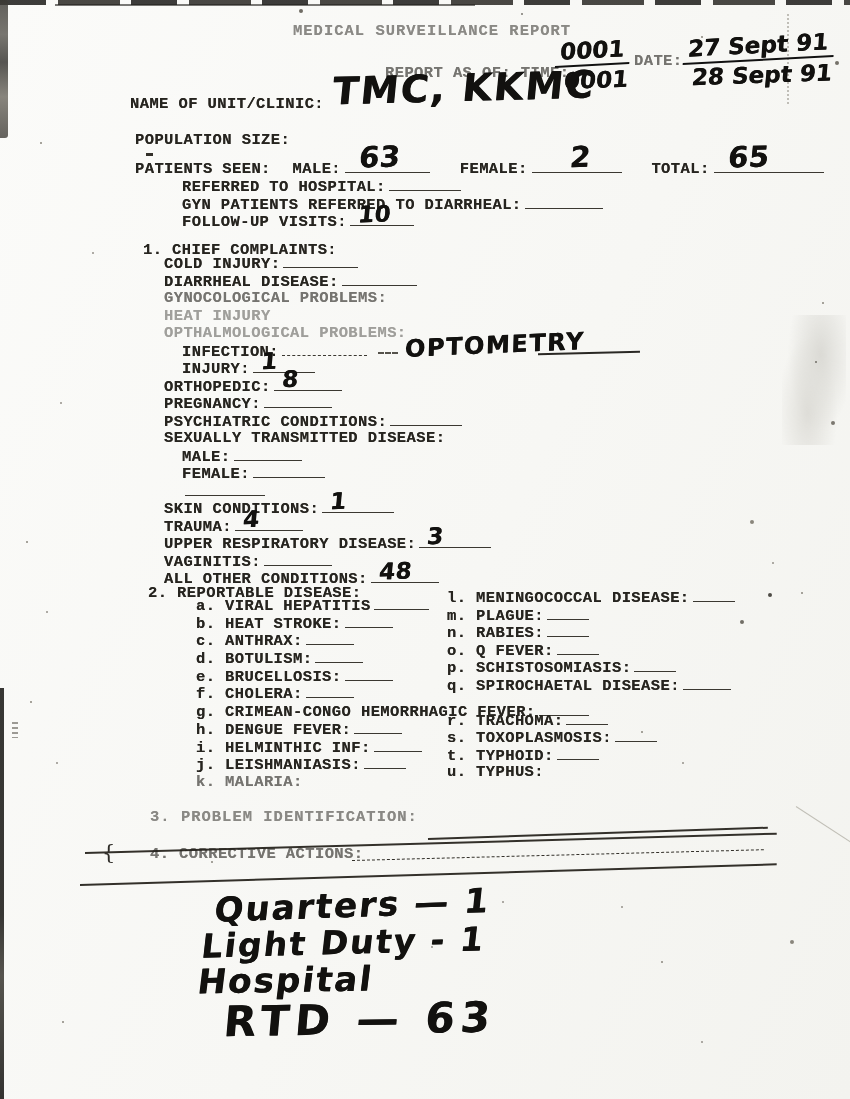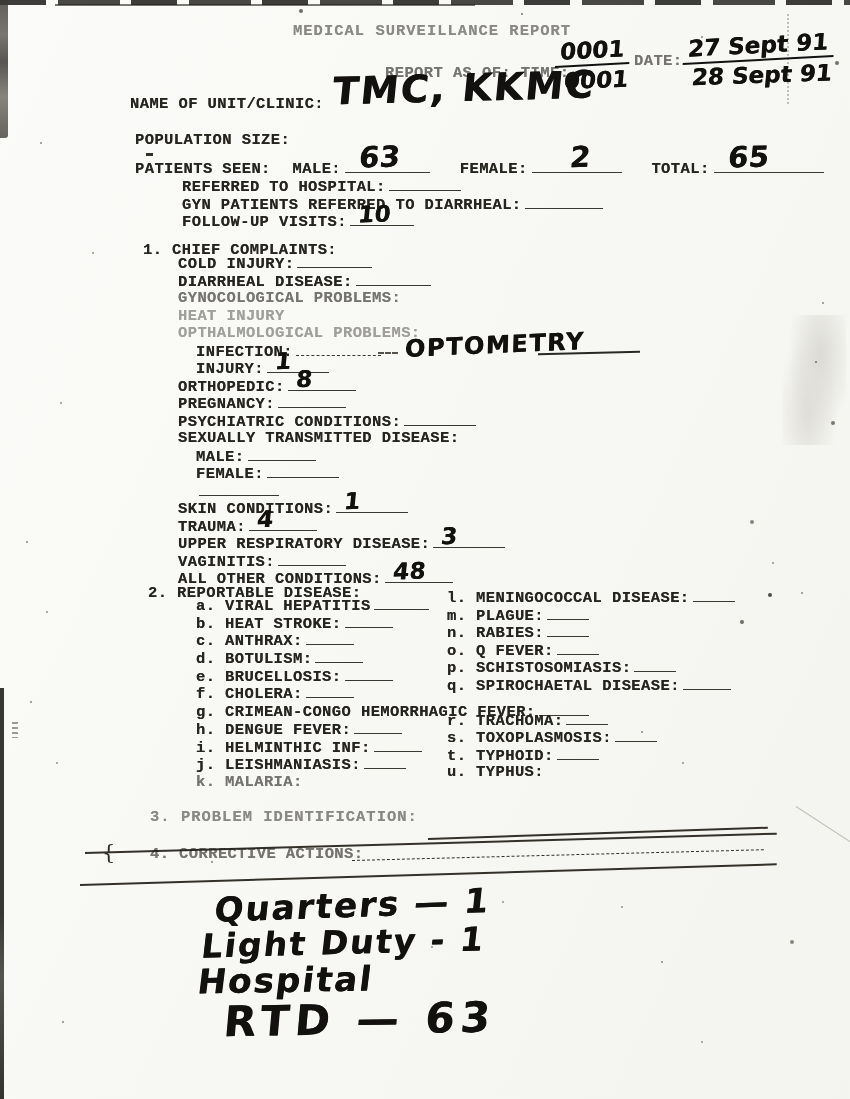--- a/index.html
+++ b/index.html
@@ -143,21 +143,21 @@
     <span class="gap2">TOTAL:</span><span class="blank" style="width:110px;"><span class="hw">65</span></span>
   </div>
 
   <div class="flist" style="left:182px;top:178px;">
       <div class="fline"><span>REFERRED TO HOSPITAL:</span><span class="blank" style="width: 72px;"></span></div>
       <div class="fline"><span>GYN PATIENTS REFERRED TO DIARRHEAL:</span><span class="blank" style="width: 78px;"></span></div>
       <div class="fline"><span>FOLLOW-UP VISITS:</span><span class="blank" style="width: 64px;"><span class="hw">10</span></span></div>
     </div>
 
   <div class="typed" style="left:143px;top:241px;">1. CHIEF COMPLAINTS:</div>
-  <div class="flist" style="left:178px;top:255px;">
+  <div class="flist" style="left:164px;top:255px;">
       <div class="fline"><span>COLD INJURY:</span><span class="blank" style="width: 75px;"></span></div>
       <div class="fline"><span>DIARRHEAL DISEASE:</span><span class="blank" style="width: 75px;"></span></div>
       <div class="fline f1"><span>GYNOCOLOGICAL PROBLEMS:</span></div>
       <div class="fline f2"><span>HEAT INJURY</span></div>
       <div class="fline f2"><span>OPTHALMOLOGICAL PROBLEMS:</span></div>
       <div class="fline ind2"><span>INFECTION:</span><span class="blank dash" style="width: 85px;"></span></div>
       <div class="fline ind2"><span>INJURY:</span><span class="blank" style="width: 62px;"><span class="hw">1</span></span></div>
       <div class="fline"><span>ORTHOPEDIC:</span><span class="blank" style="width: 68px;"><span class="hw">8</span></span></div>
       <div class="fline"><span>PREGNANCY:</span><span class="blank" style="width: 68px;"></span></div>
       <div class="fline"><span>PSYCHIATRIC CONDITIONS:</span><span class="blank" style="width: 72px;"></span></div>

